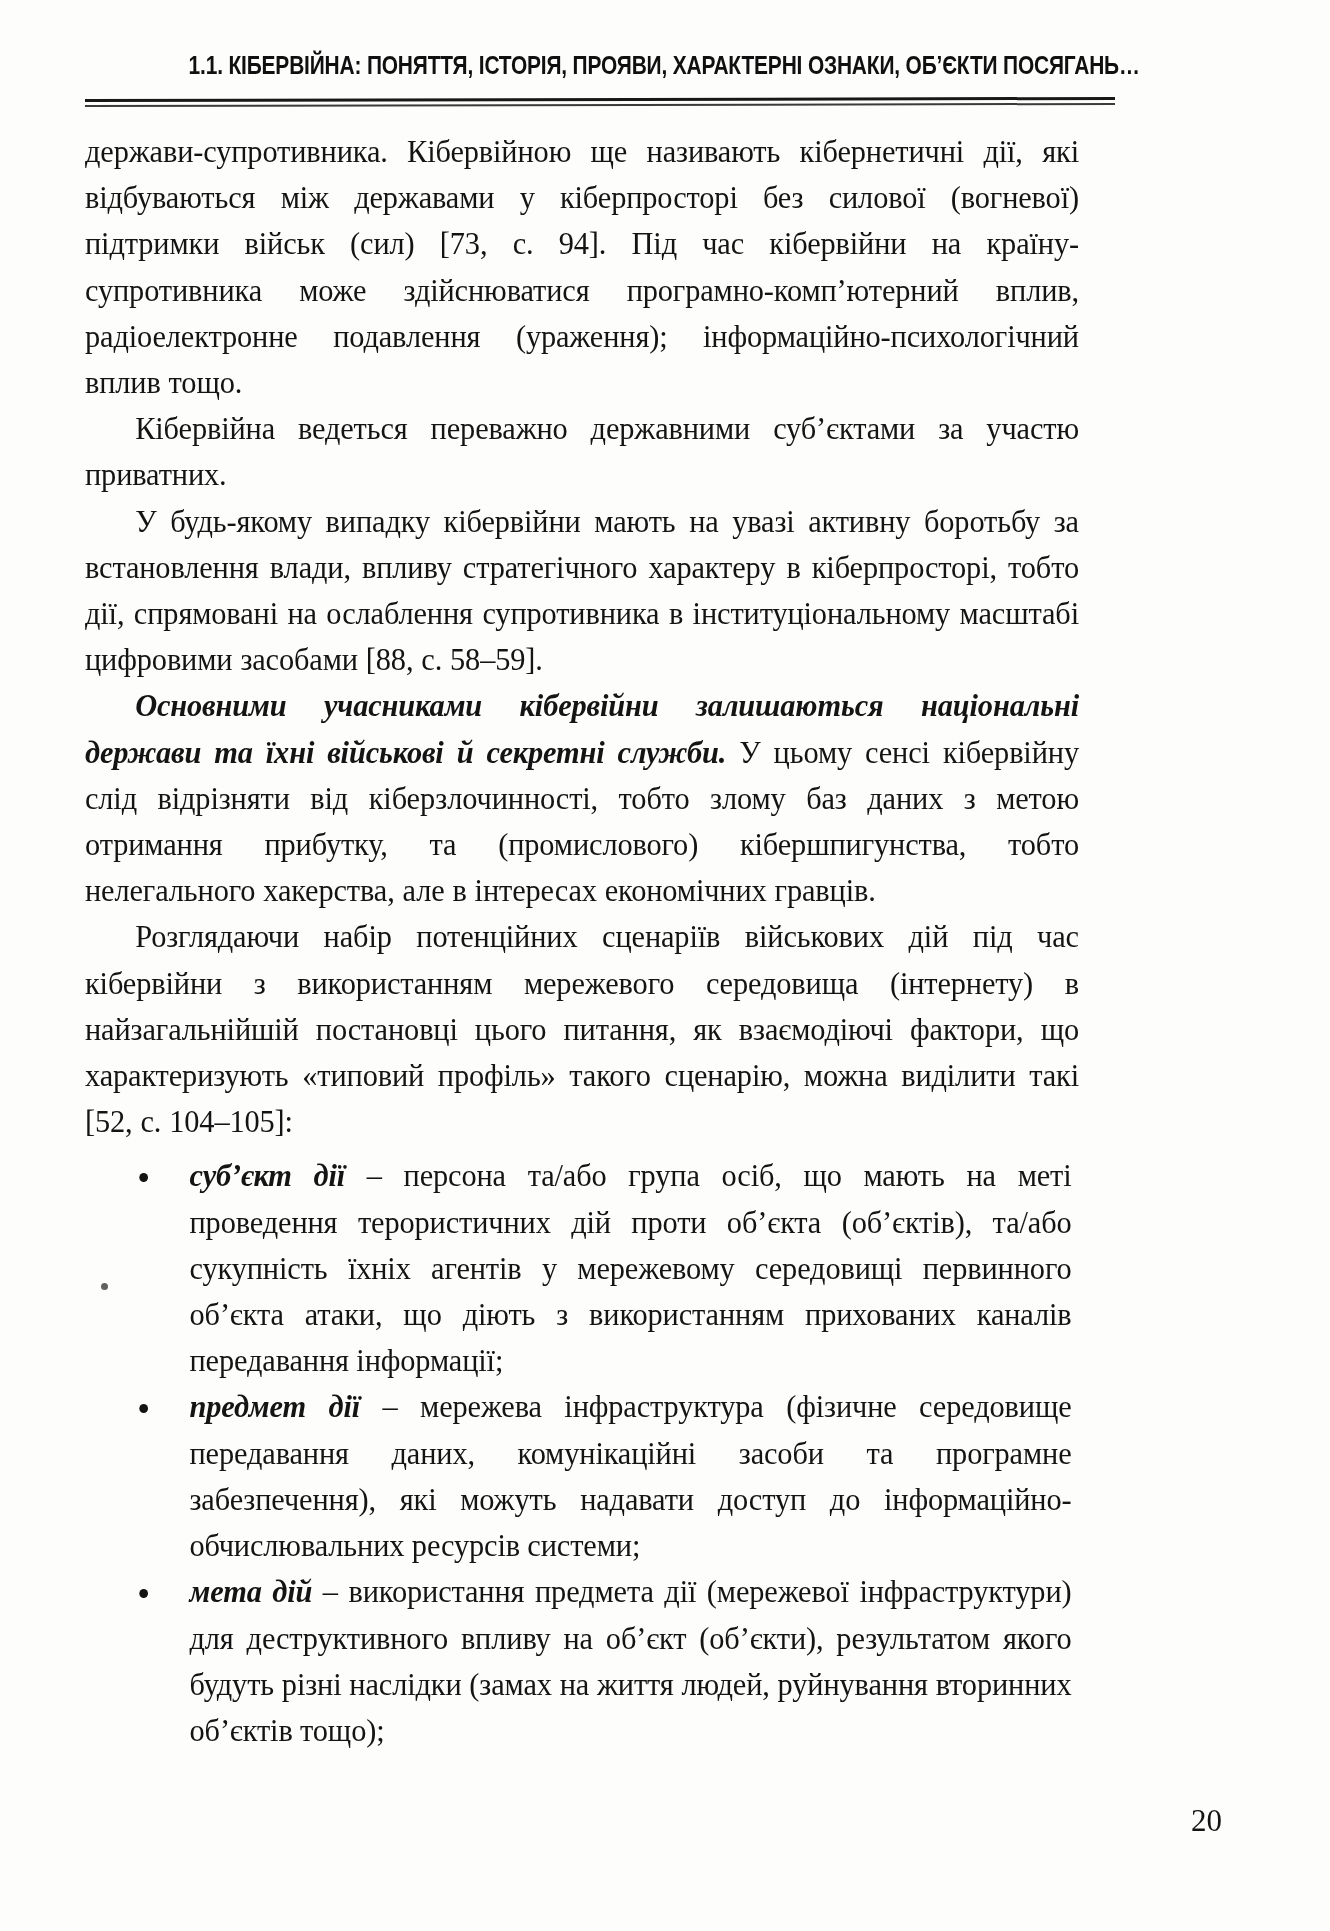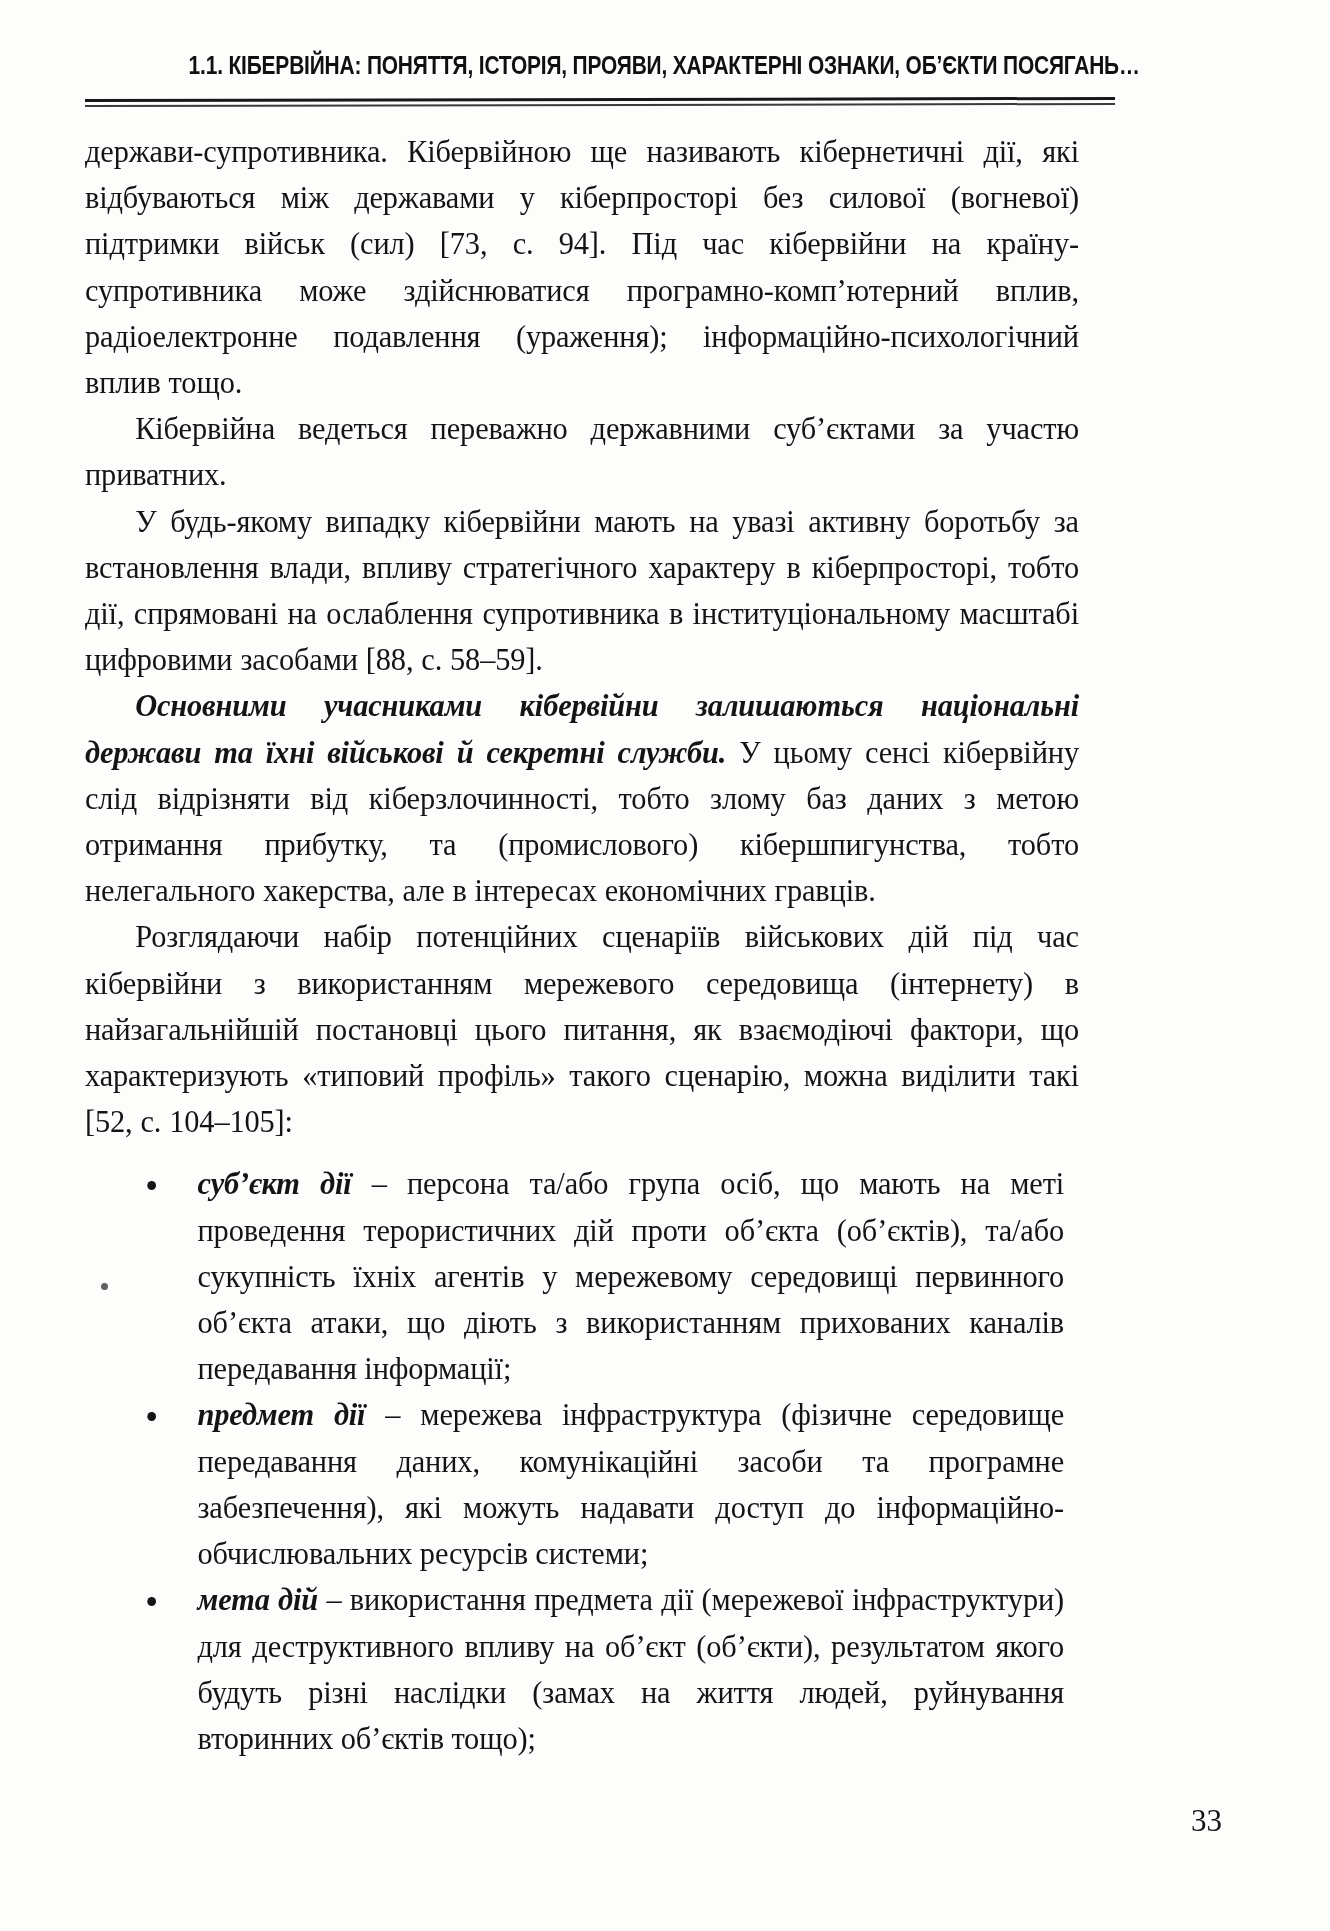--- a/index.html
+++ b/index.html
@@ -99,21 +99,21 @@
   p.indent {
     text-indent: 52px;
   }
 
   p.lead-bolditalic b {
     font-weight: 700;
     font-style: italic;
   }
 
   ul.bullets {
-    margin: 16px;
+    margin: 8px;
     padding: 0;
     list-style: none;
   }
 
   li.bullet-item {
     position: relative;
     margin: 0;
     padding-left: 100px;
     font-size: 31.5px;
     line-height: 46.2px;
@@ -197,14 +197,14 @@
         <li class="bullet-item">
           <span class="dot"></span><span class="term">мета дій</span><span> – використання предмета дії (мережевої інфраструктури) для деструктивного впливу на об’єкт (об’єкти), результатом якого будуть різні наслідки (замах на життя людей, руйнування вторинних об’єктів тощо);</span>
         </li>
       </ul>
 
     </div>
   </div>
 
   <div class="speck"></div>
 
-  <div class="folio">33</div>
+  <div class="folio">20</div>
 </div>
 
 </body></html>

